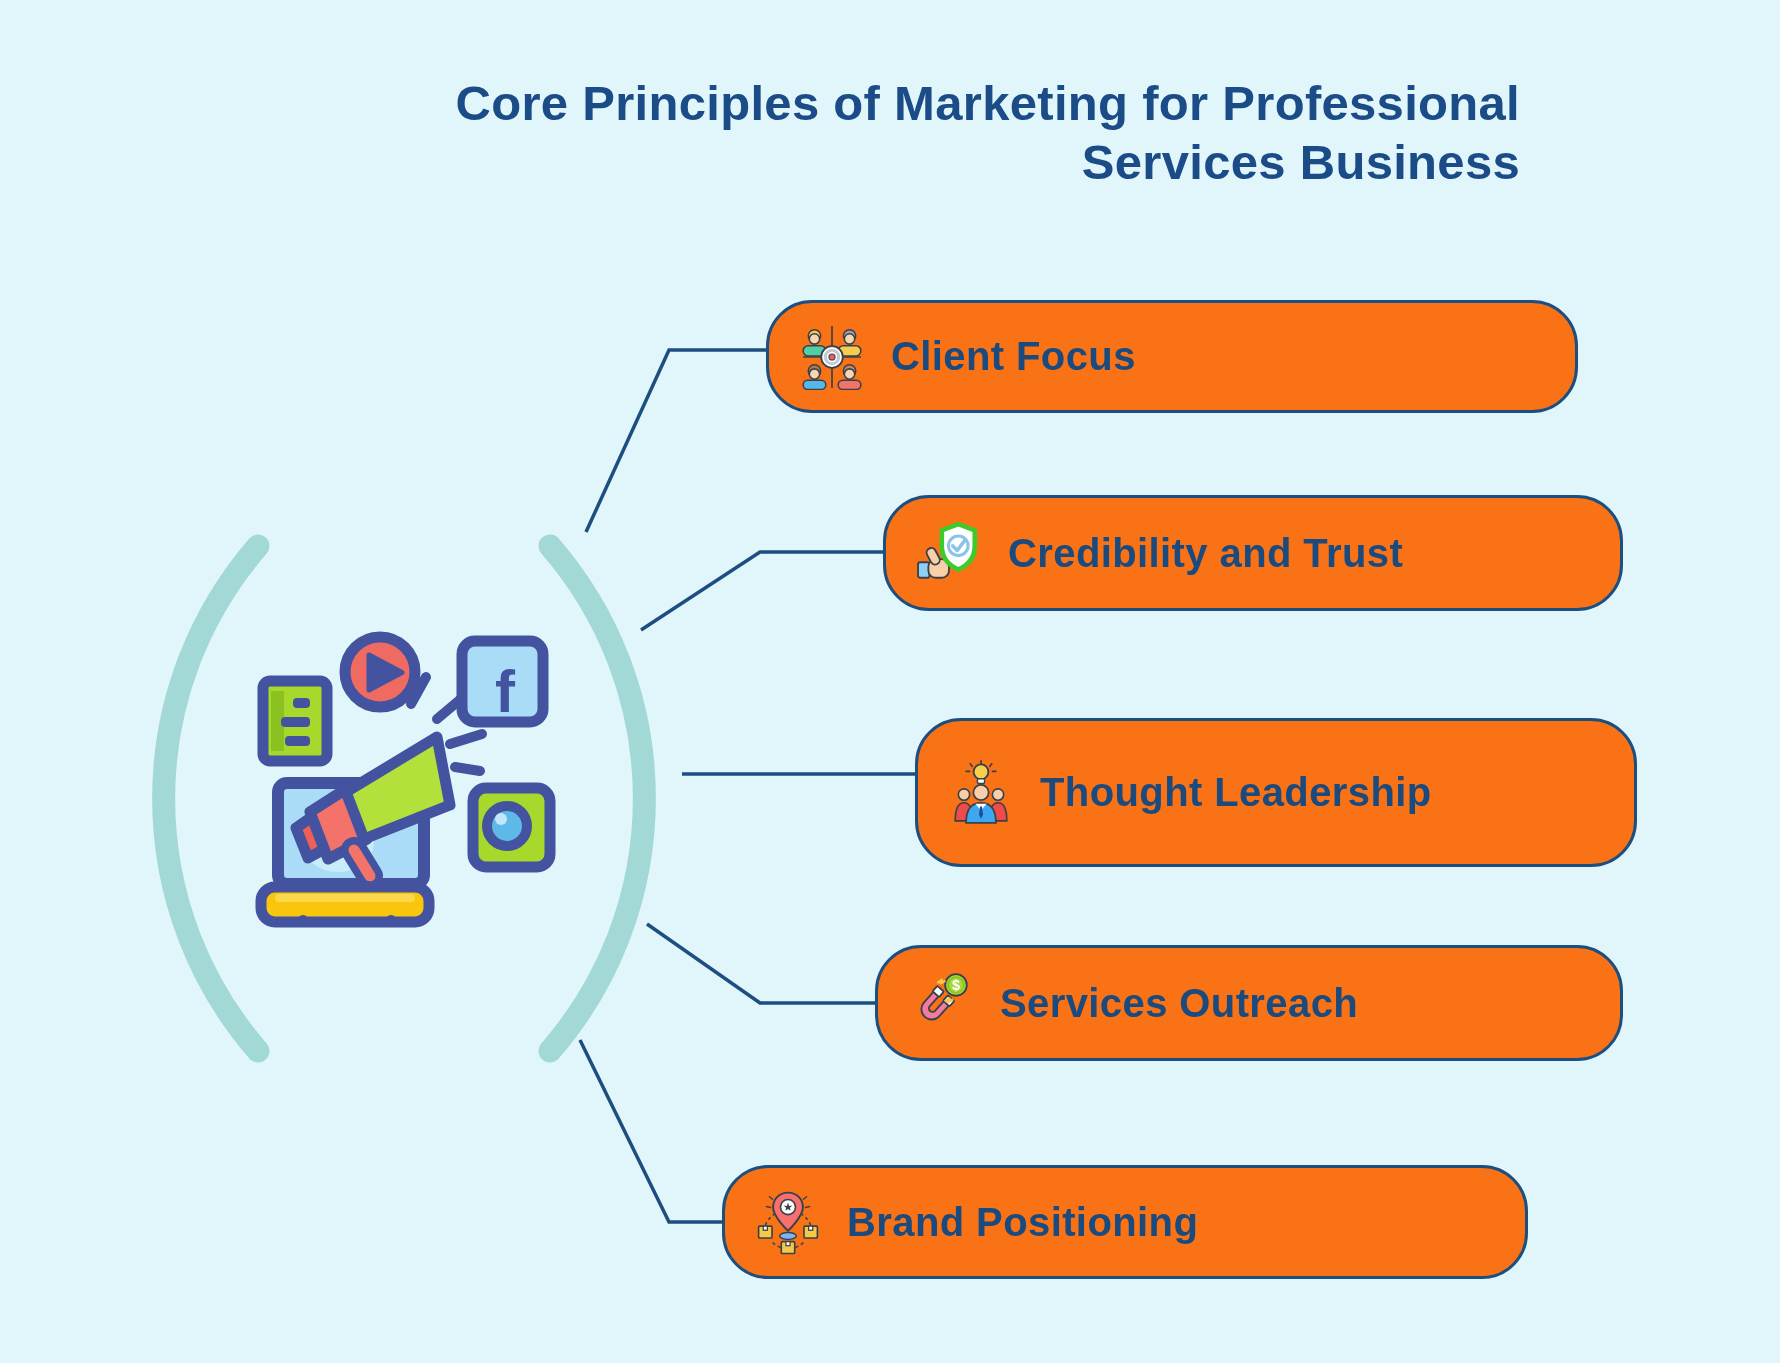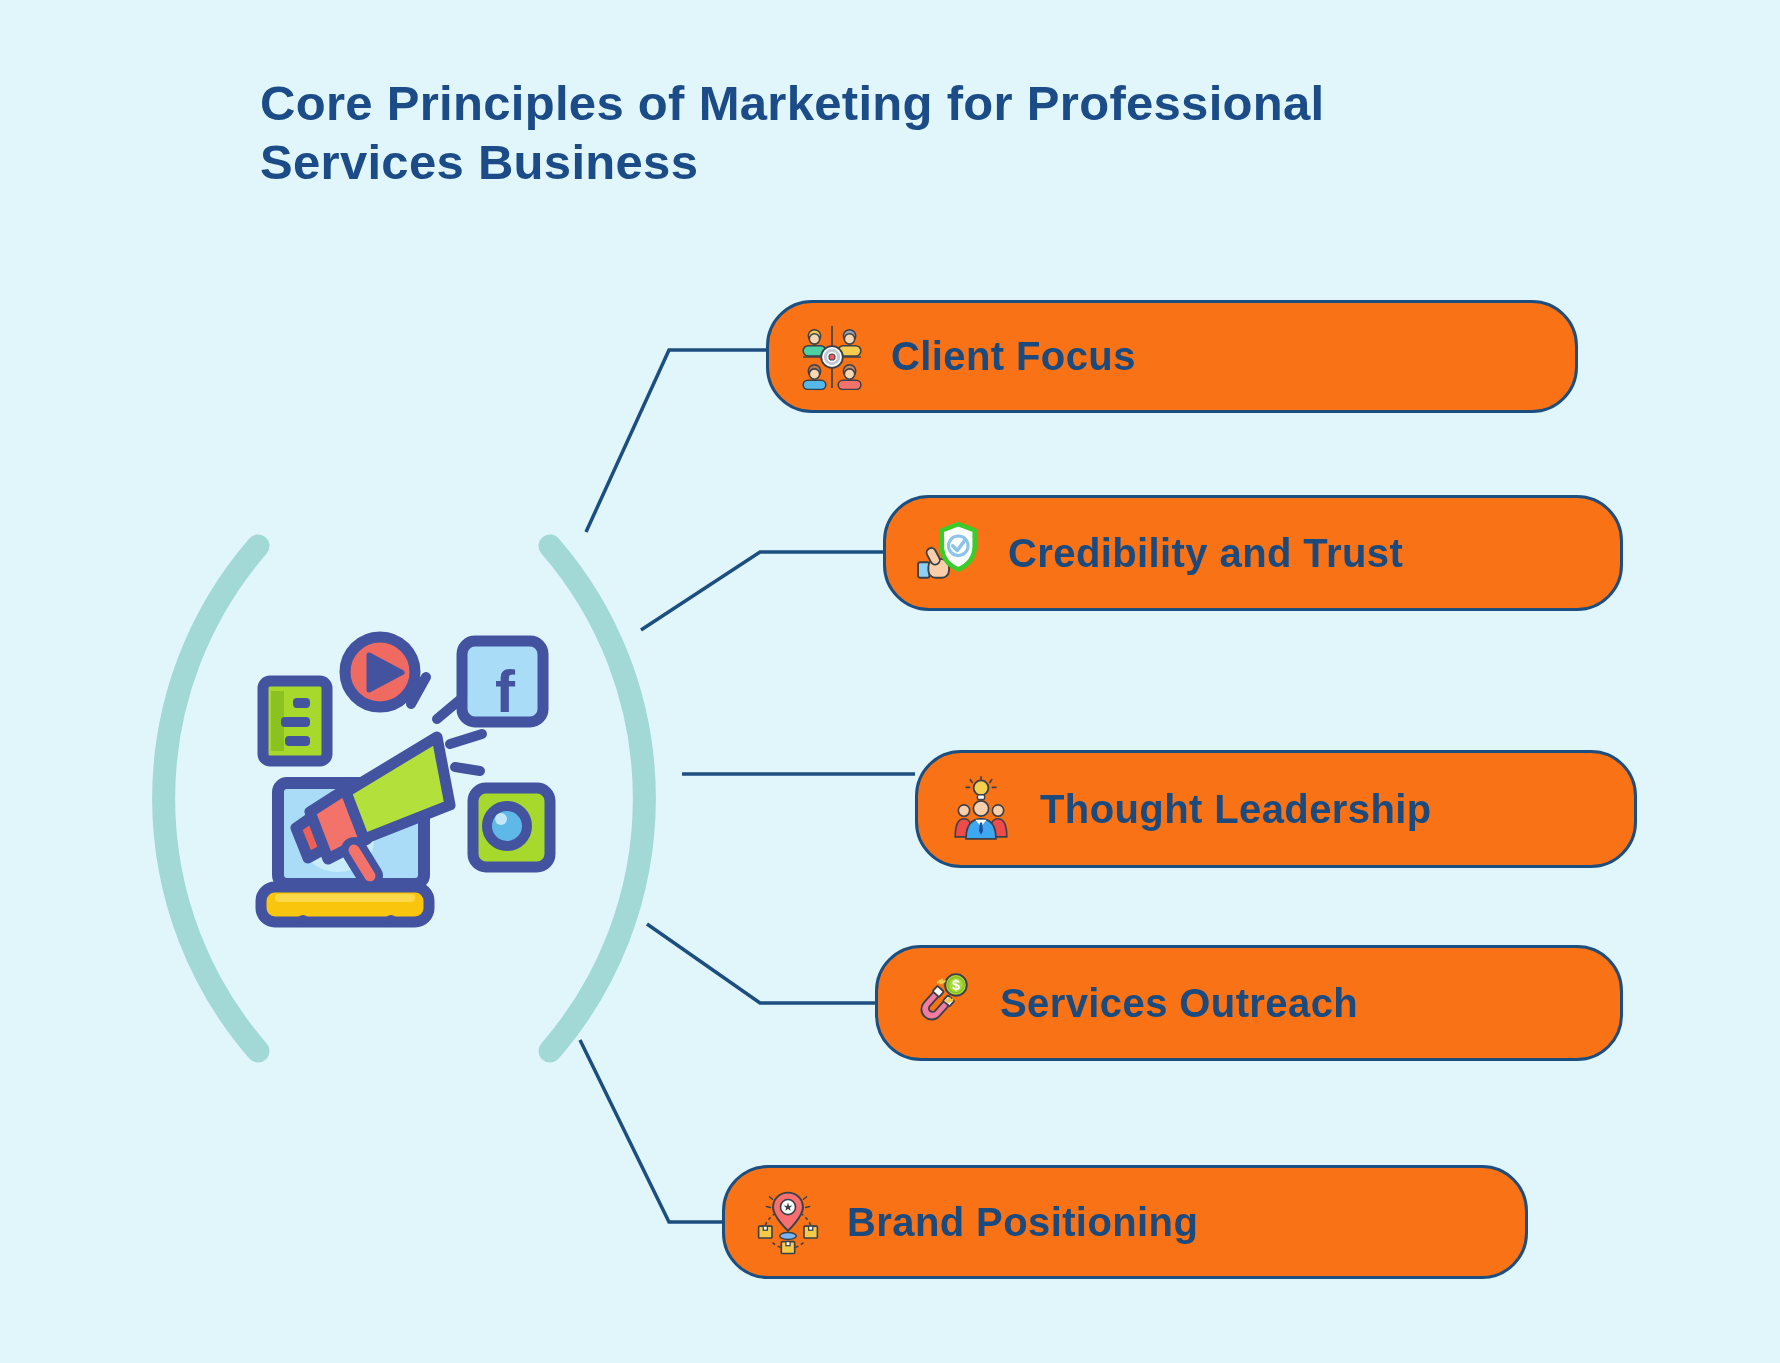--- a/index.html
+++ b/index.html
@@ -2,21 +2,21 @@
 <html><head>
 <meta charset="utf-8">
 <style>
   html,body{margin:0;padding:0;background:#e1f6fb;}
   .canvas{
     position:relative;width:1780px;height:1363px;overflow:hidden;
     background:#e1f6fb;font-family:"Liberation Sans",sans-serif;
   }
   .title{
     position:absolute;top:74px;left:50%;transform:translateX(-50%);
-    width:1260px;margin:0;text-align:left;
+    width:1260px;margin:0;text-align:right;
     font-size:49px;line-height:1.2;font-weight:700;color:#1b4c87;
     letter-spacing:0.3px;
   }
   .lines-svg{position:absolute;left:0;top:0;width:1780px;height:1363px;}
   .pill{
     position:absolute;display:flex;align-items:center;gap:26px;
     padding-left:30px;box-sizing:border-box;background:#f97316;
     border:3px solid #1d4e80;border-radius:46px;
   }
   .pill .icon{width:66px;height:66px;flex:0 0 66px;display:flex;align-items:center;justify-content:center;}
@@ -138,21 +138,21 @@
         <rect x="12" y="38" width="20" height="18" rx="7" fill="#f8cfa8" stroke="#3a4149" stroke-width="1.8"></rect>
         <rect x="12" y="27" width="9" height="17" rx="4.5" fill="#f8cfa8" stroke="#3a4149" stroke-width="1.8" transform="rotate(-28 16 35)"></rect>
         <path d="M 41 4 L 57 10 V 25 Q 57 41 41 48 Q 25 41 25 25 V 10 Z" fill="#ffffff" stroke="#3ccb2a" stroke-width="4.5" stroke-linejoin="round"></path>
         <circle cx="41" cy="25" r="9.5" fill="none" stroke="#8ac4ea" stroke-width="3"></circle>
         <path d="M 35.5 25 L 40 29.5 L 47.5 19.5" fill="none" stroke="#8ac4ea" stroke-width="3.4" stroke-linecap="round" stroke-linejoin="round"></path>
       </svg>
     </span>
     <span class="label">Credibility and Trust</span>
   </div>
 
-  <div class="pill" style="left:915px;top:718px;width:722px;height:118px;margin-top:32px;">
+  <div class="pill" style="left:915px;top:718px;width:722px;height:149px;">
     <span class="icon">
       <svg viewBox="0 0 64 64">
         <g stroke="#3a4149" stroke-width="1.6" stroke-linecap="round" fill="none">
           <path d="M 32 0.8 V 4"></path>
             <path d="M 21.5 3.5 L 23.5 6.3"></path>
             <path d="M 42.5 3.5 L 40.5 6.3"></path>
           <path d="M 17.5 11 H 21"></path>
             <path d="M 43 11 H 46.5"></path>
         </g>
         <circle cx="32" cy="11.5" r="7.2" fill="#f7cf4e" stroke="#3a4149" stroke-width="1.8"></circle>

